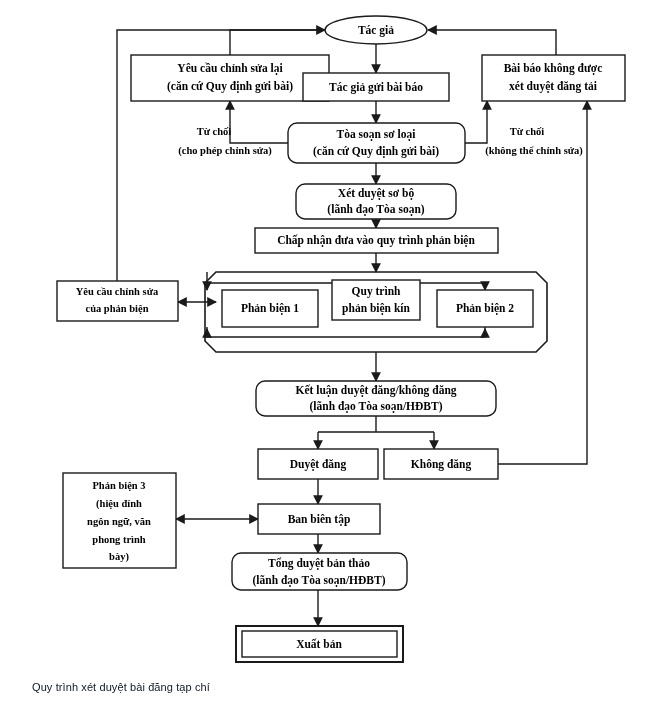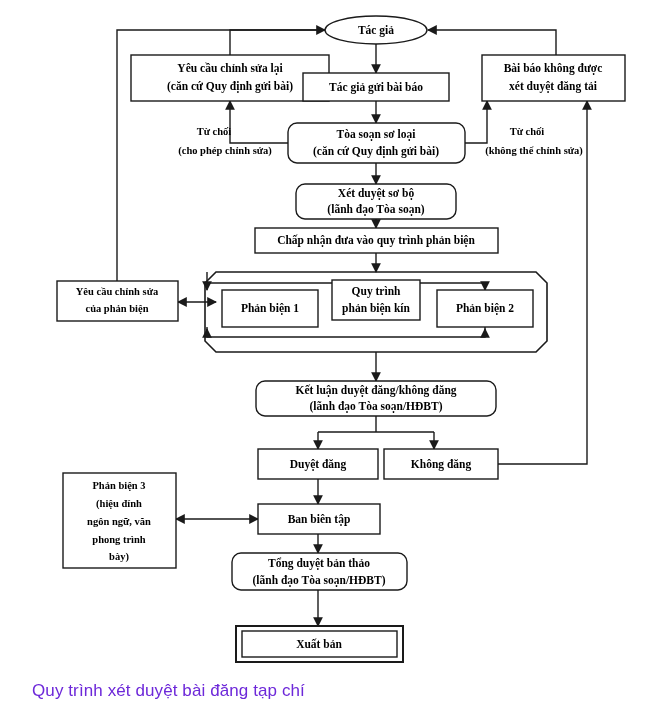--- a/index.html
+++ b/index.html
@@ -74,22 +74,22 @@
     font-weight: bold;
     fill: #000000;
     text-anchor: middle;
     dominant-baseline: middle;
   }
   #caption {
     position: absolute;
     left: 32px;
     top: 681px;
     font-family: "Liberation Sans", sans-serif;
-    font-size: 17px;
-    color: #6d28d9;
+    font-size: 11px;
+    color: #0f172a;
     letter-spacing: 0.1px;
   }
 </style>
 </head>
 <body>
 
 <div id="page">
 
   <svg id="flow-svg" viewBox="0 0 656 680">
     <defs>

